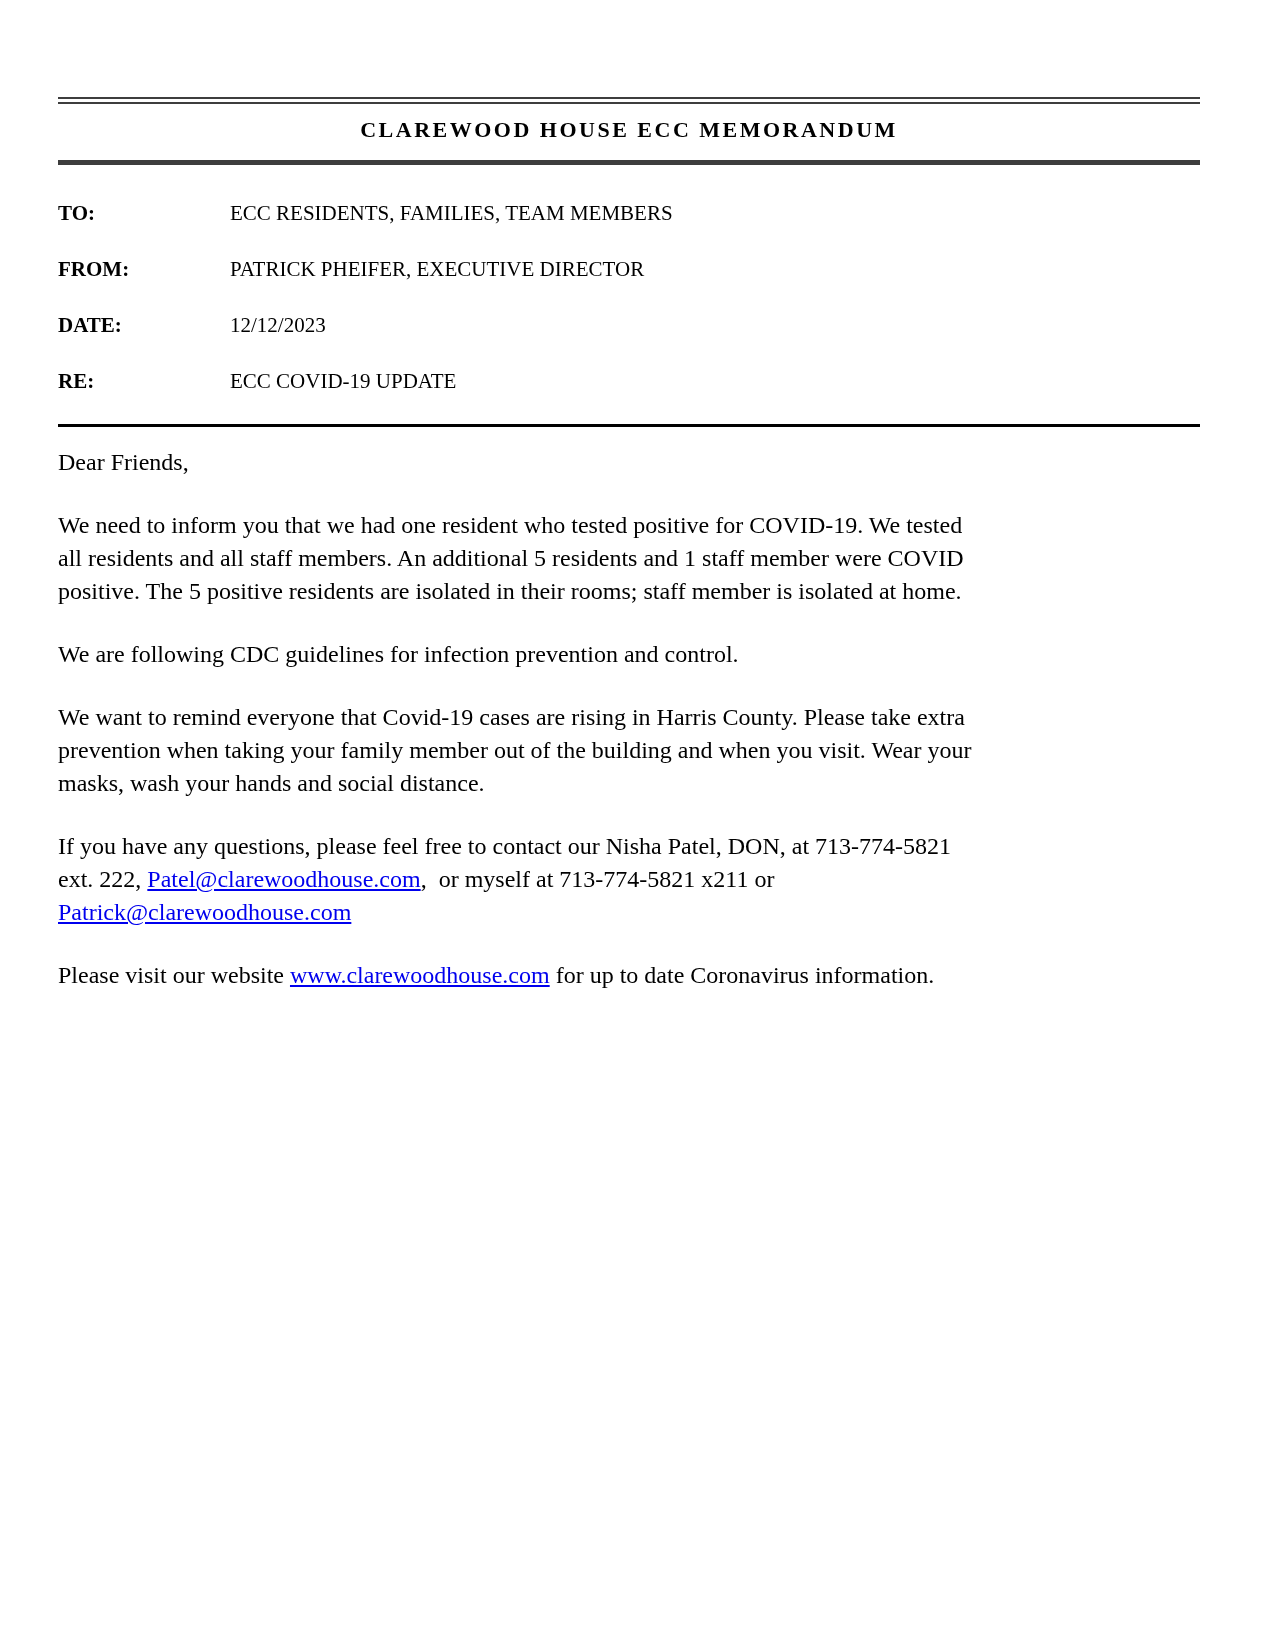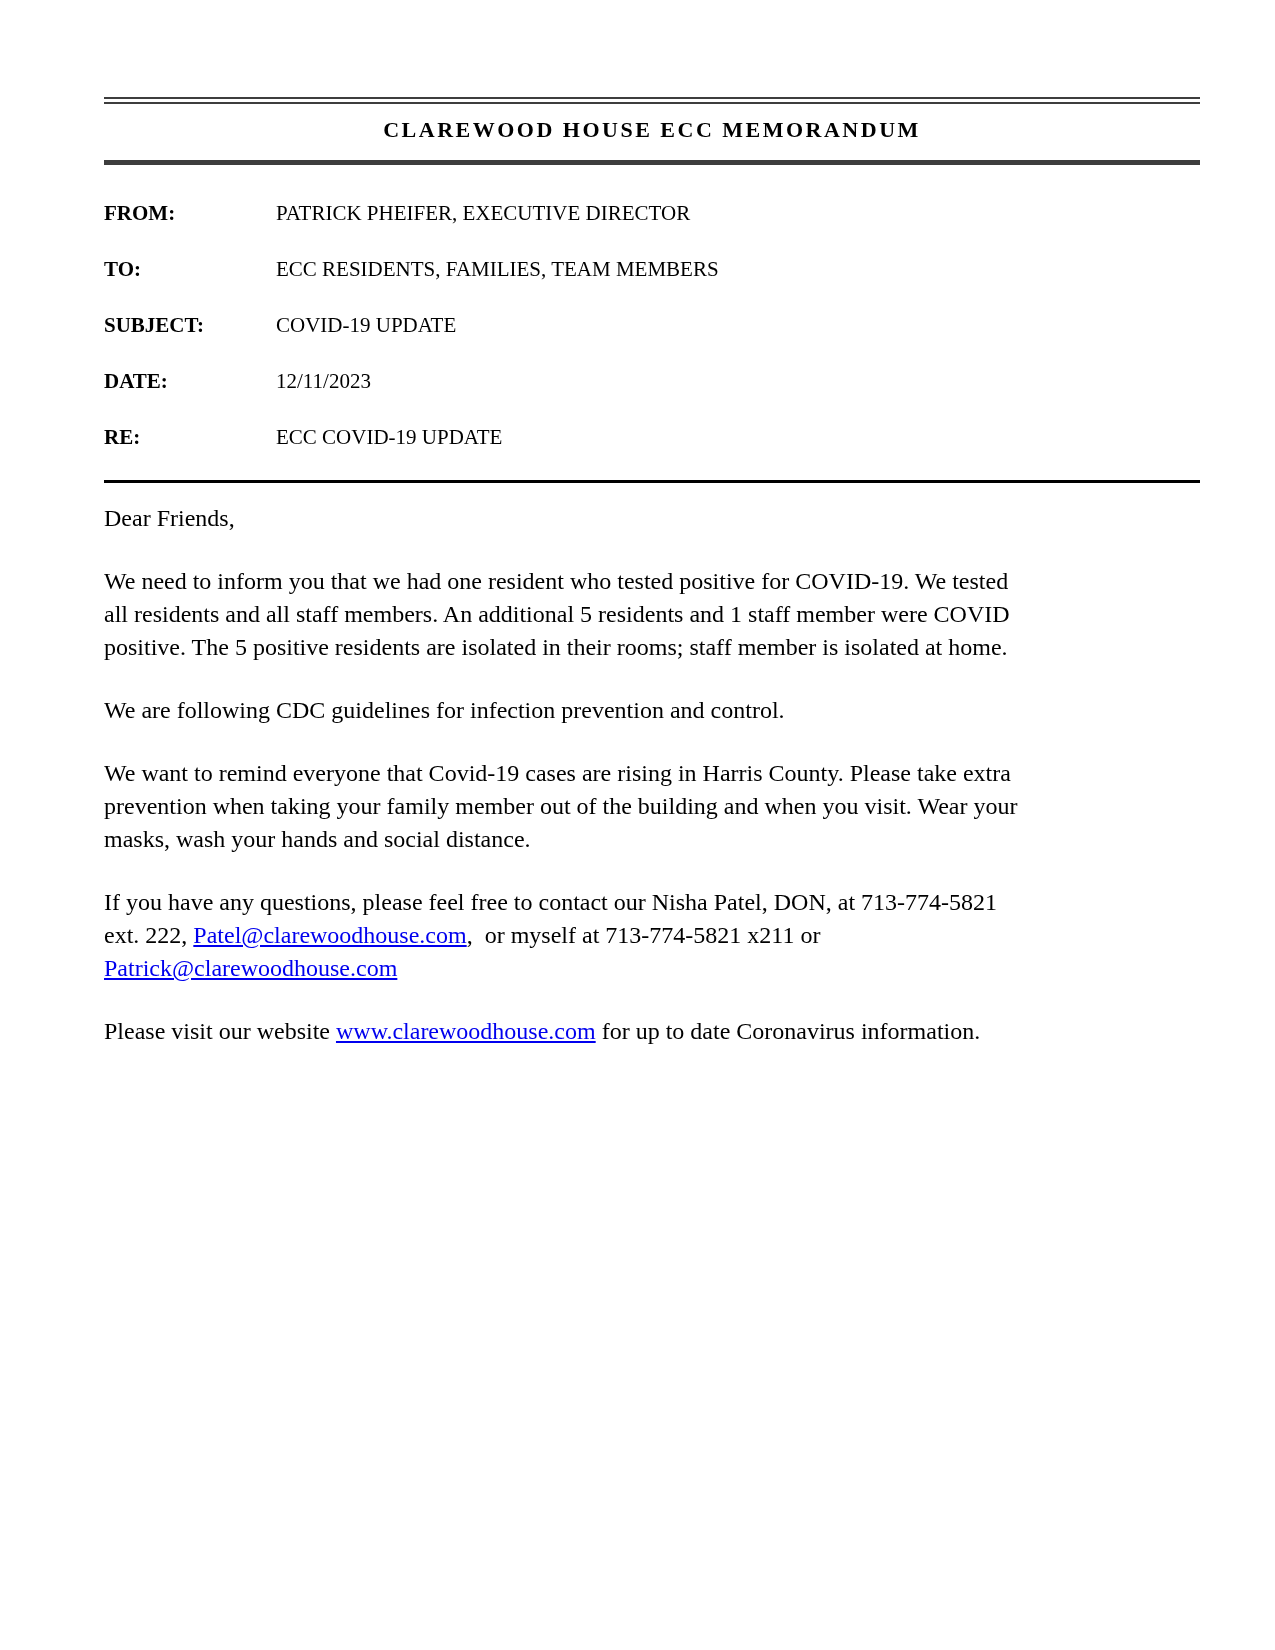--- a/index.html
+++ b/index.html
@@ -9,21 +9,21 @@
     --text-black: #000000;
     --page-bg: #ffffff;
   }
   * { margin: 0; padding: 0; box-sizing: border-box; }
   html, body { background: var(--page-bg); }
   .page {
     position: relative;
     width: 1275px;
     height: 1650px;
     background: var(--page-bg);
-    padding: 97px 75px 0 104px;
+    padding: 97px 75px 0 58px;
     font-family: "Liberation Serif", "DejaVu Serif", serif;
     color: var(--text-black);
     overflow: hidden;
   }
   
   .rule-double {
     height: 7px;
     border-top: 2px solid var(--rule-gray);
     border-bottom: 2px solid var(--rule-gray);
   }
@@ -73,34 +73,30 @@
 <div class="page">
 
   <div class="title-block">
     <div class="rule-double"></div>
     <div class="memo-title">CLAREWOOD HOUSE ECC MEMORANDUM</div>
     <div class="rule-thick"></div>
   </div>
 
   <div class="header-fields" id="header-fields">
       <div class="field-row">
+        <span class="field-label">TO:</span>
+        <span class="field-value">ECC RESIDENTS, FAMILIES, TEAM MEMBERS</span>
+      </div>
+      <div class="field-row">
         <span class="field-label">FROM:</span>
         <span class="field-value">PATRICK PHEIFER, EXECUTIVE DIRECTOR</span>
       </div>
       <div class="field-row">
-        <span class="field-label">TO:</span>
-        <span class="field-value">ECC RESIDENTS, FAMILIES, TEAM MEMBERS</span>
-      </div>
-      <div class="field-row">
-        <span class="field-label">SUBJECT:</span>
-        <span class="field-value">COVID-19 UPDATE</span>
-      </div>
-      <div class="field-row">
         <span class="field-label">DATE:</span>
-        <span class="field-value">12/11/2023</span>
+        <span class="field-value">12/12/2023</span>
       </div>
       <div class="field-row">
         <span class="field-label">RE:</span>
         <span class="field-value">ECC COVID-19 UPDATE</span>
       </div>
     </div>
 
   <div class="divider"></div>
 
   <div class="memo-body" id="memo-body">

